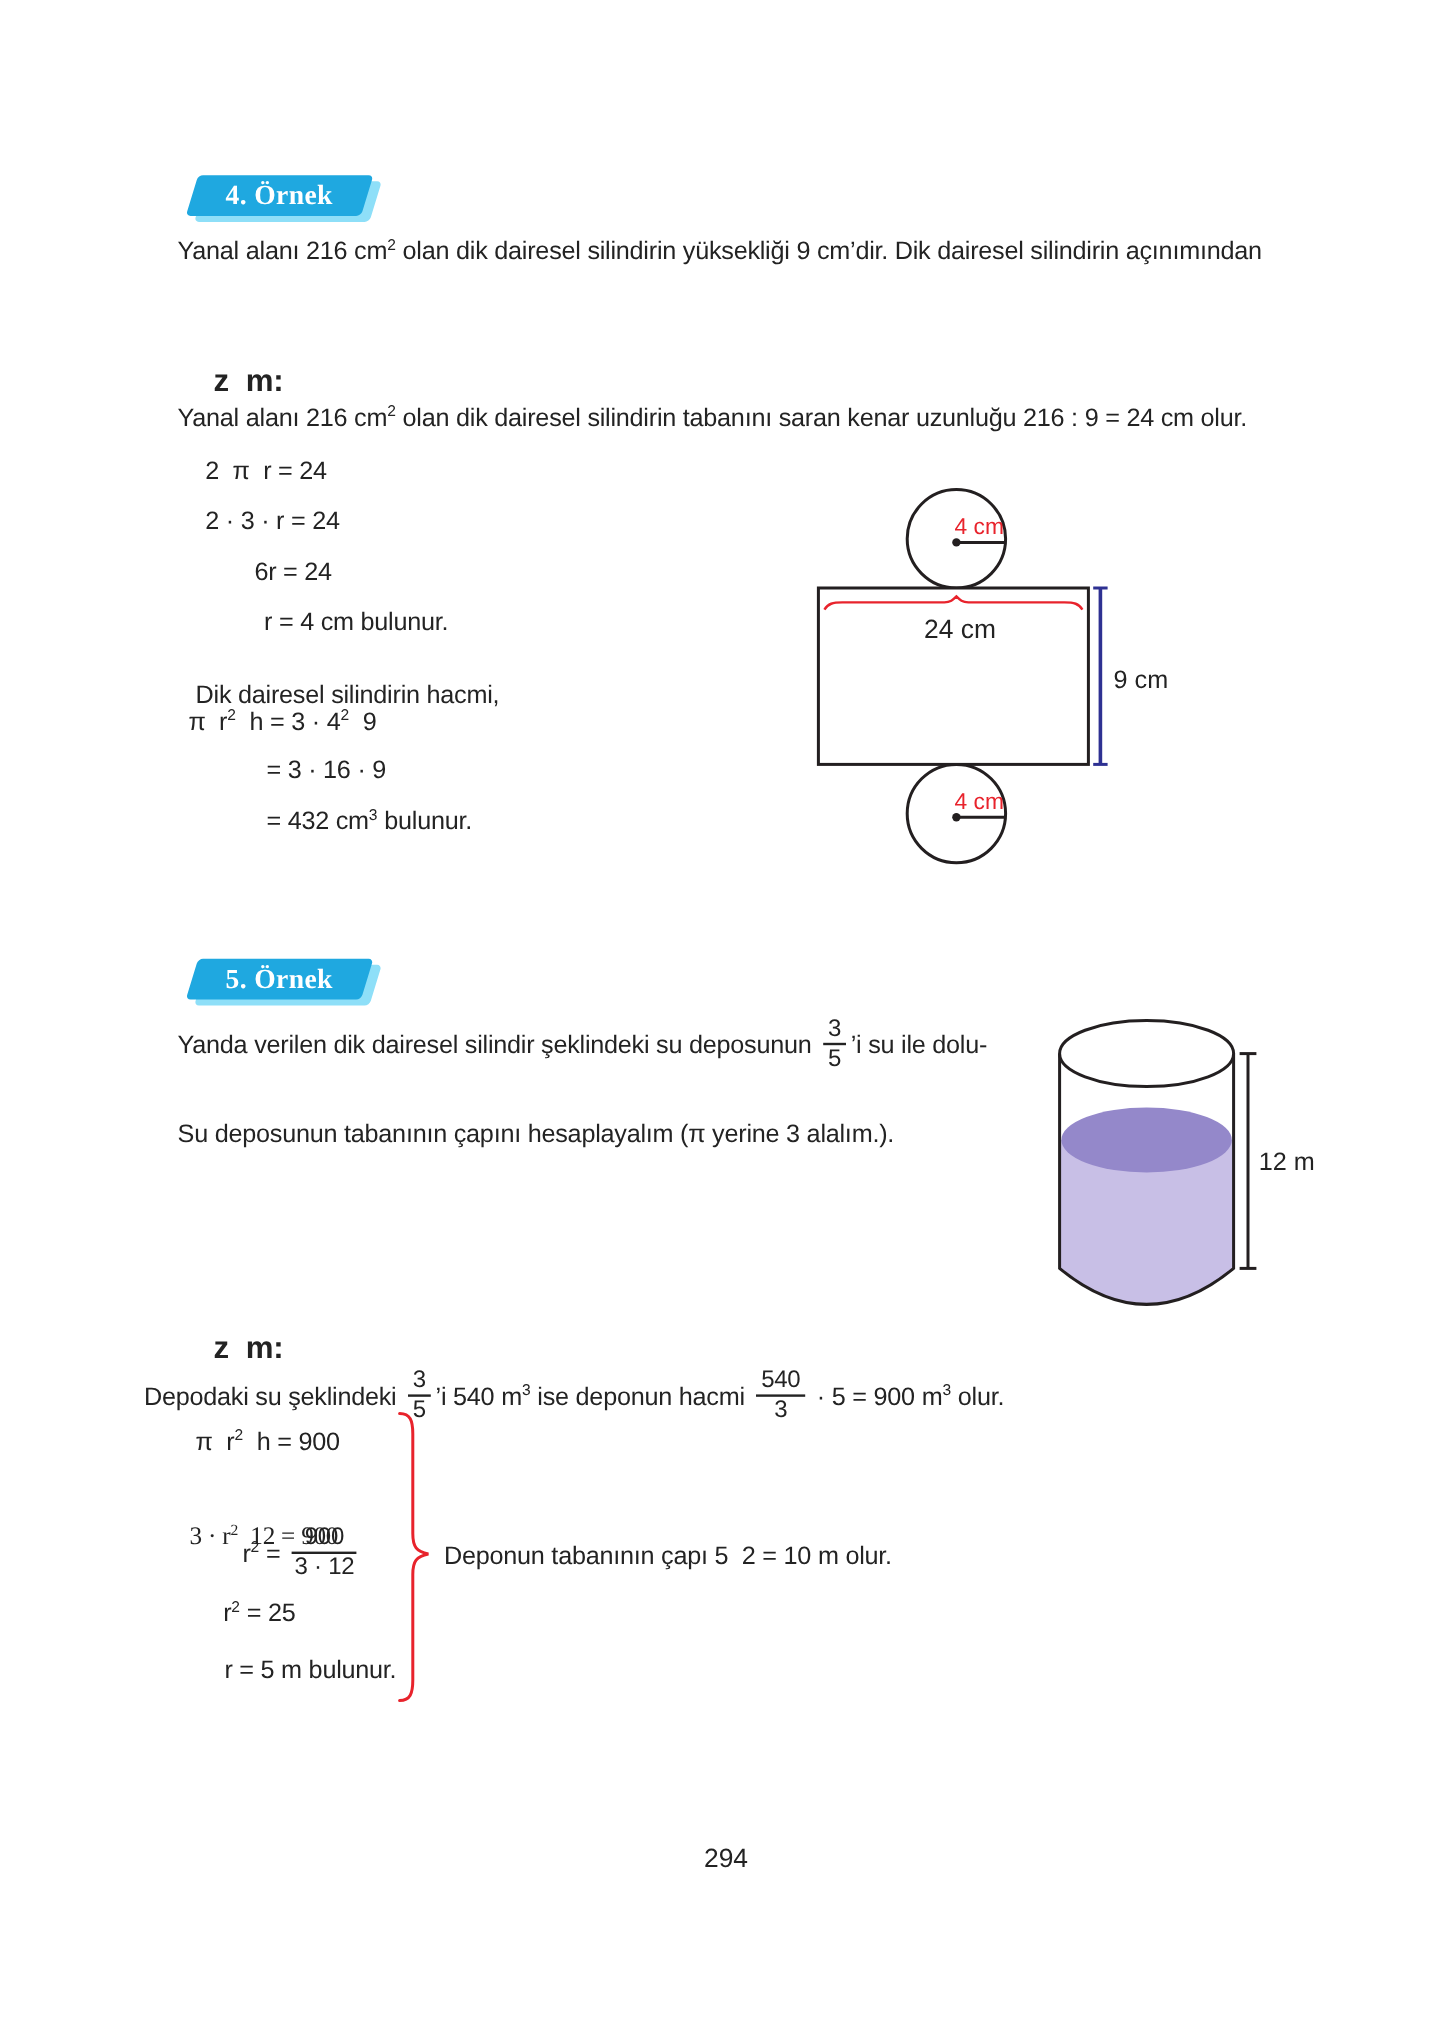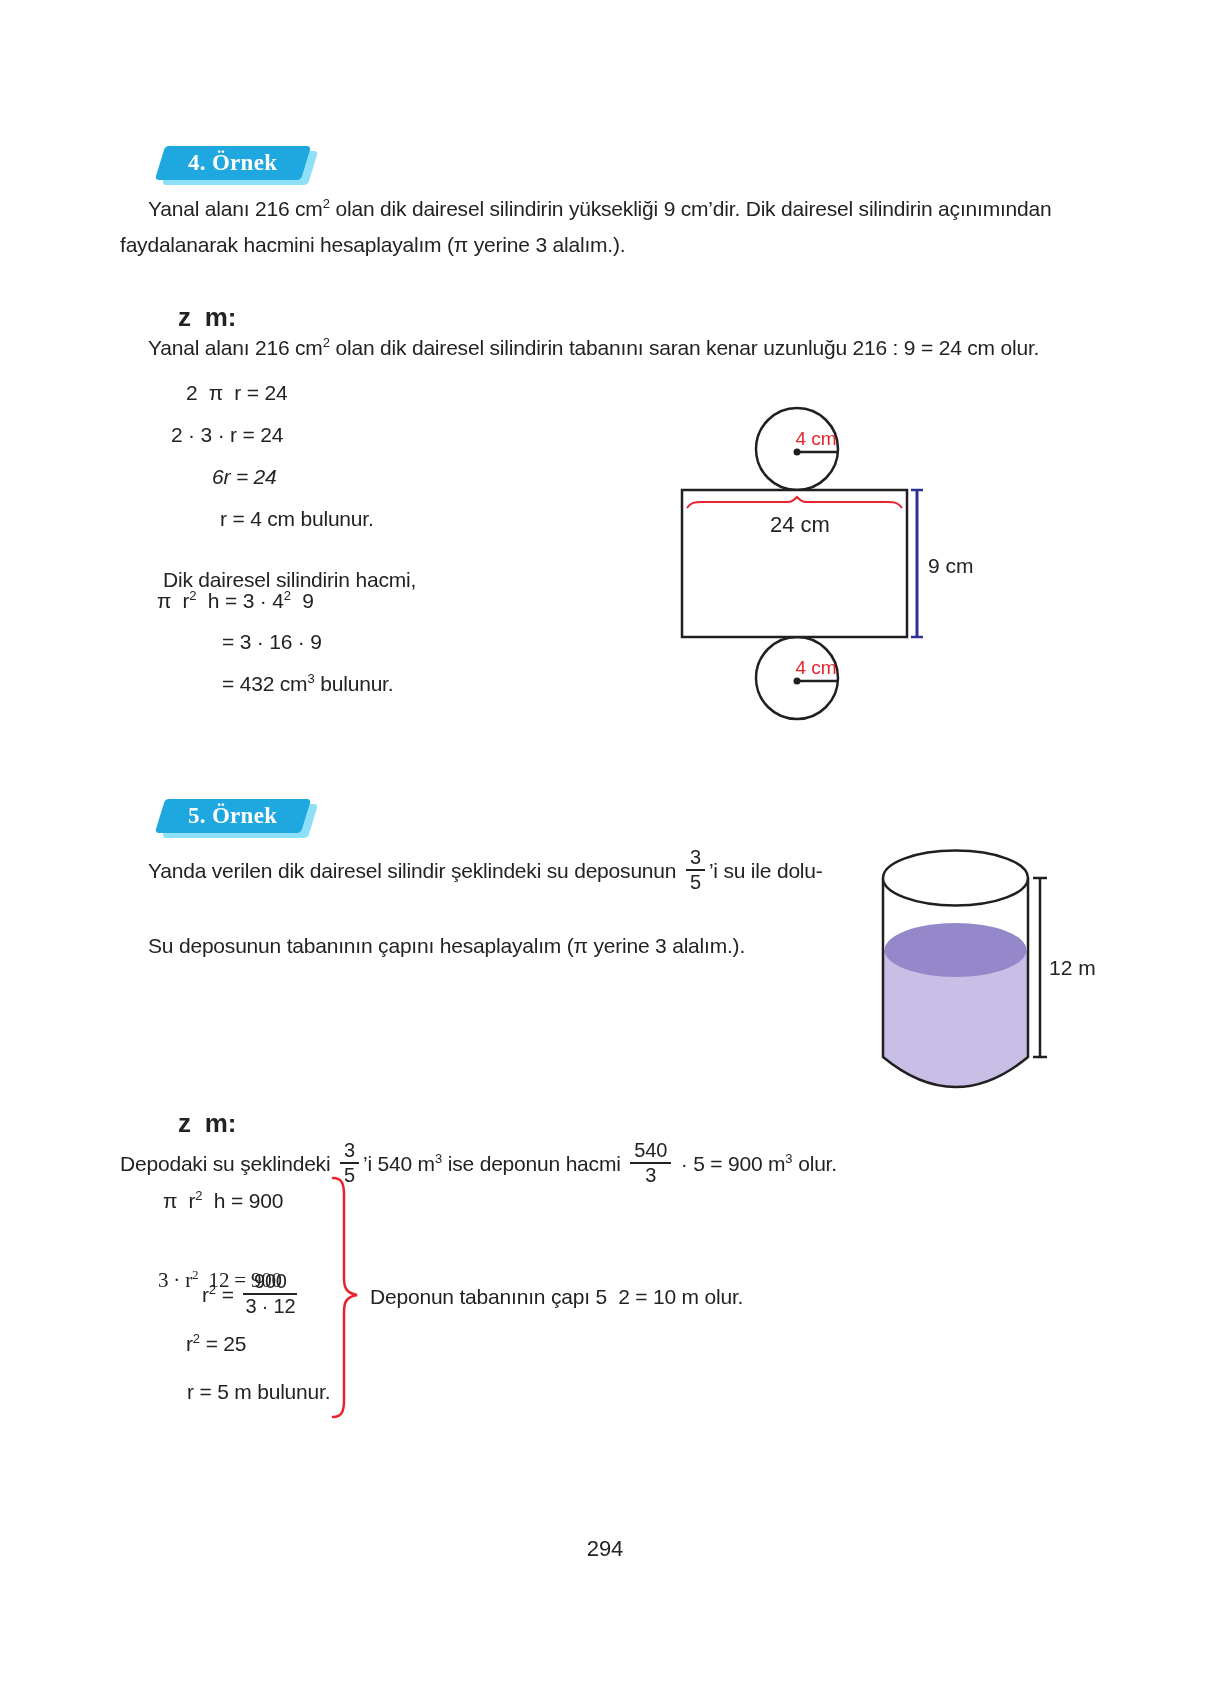--- a/index.html
+++ b/index.html
@@ -37,29 +37,28 @@
 <div class="page">
 
   <div class="abs badge" style="left:160px; top:146px;">
     <div class="light"></div>
     <div class="main">
       <span class="label">4. Örnek</span>
     </div>
   </div>
 
   <div class="abs t indent" style="left:120px; top:196px;"><span>Yanal alanı 216 cm</span><sup>2</sup><span> olan dik dairesel silindirin yüksekliği 9 cm’dir. Dik dairesel silindirin açınımından</span></div>
-  <div class="abs t" style="left:120px; top:233px;">faydalanarak hacmini hesaplayalım (π yerine 3 alalım.).</div>
 
   <div class="abs solhead" style="left:178px; top:302px;">z  m:</div>
 
   <div class="abs t indent" style="left:120px; top:335px;text-align:center;"><span>Yanal alanı 216 cm</span><sup>2</sup><span> olan dik dairesel silindirin tabanını saran kenar uzunluğu 216 : 9 = 24 cm olur.</span></div>
 
-  <div class="abs eq" style="left:171px; top:381px;margin-left:15px;">2  π  r = 24</div>
+  <div class="abs eq" style="left:171px; top:381px;">2  π  r = 24</div>
   <div class="abs eq" style="left:171px; top:423px;">2 · 3 · r = 24</div>
-  <div class="abs eq" style="left:212px; top:465px;font-style:italic;">6r = 24</div>
+  <div class="abs eq" style="left:212px; top:465px;">6r = 24</div>
   <div class="abs eq" style="left:220px; top:507px;">r = 4 cm bulunur.</div>
   <div class="abs t" style="left:163px; top:568px;">Dik dairesel silindirin hacmi,</div>
   <div class="abs eq" style="left:157px; top:588px;"><span>π  r</span><sup>2</sup><span>  h = 3 · 4</span><sup>2</sup><span>  9</span></div>
   <div class="abs eq" style="left:222px; top:630px;">= 3 · 16 · 9</div>
   <div class="abs eq" style="left:222px; top:671px;"><span>= 432 cm</span><sup>3</sup><span> bulunur.</span></div>
 
   <svg class="abs" style="left:640px; top:395px;" width="360" height="330" viewBox="0 0 360 330">
     <circle cx="157" cy="283" r="41" fill="#ffffff" stroke="#231f20" stroke-width="2.5"></circle>
     <circle cx="157" cy="54" r="41" fill="#ffffff" stroke="#231f20" stroke-width="2.5"></circle>
     <rect x="42" y="95" width="225" height="147" fill="#ffffff" stroke="#231f20" stroke-width="2.5"></rect>

